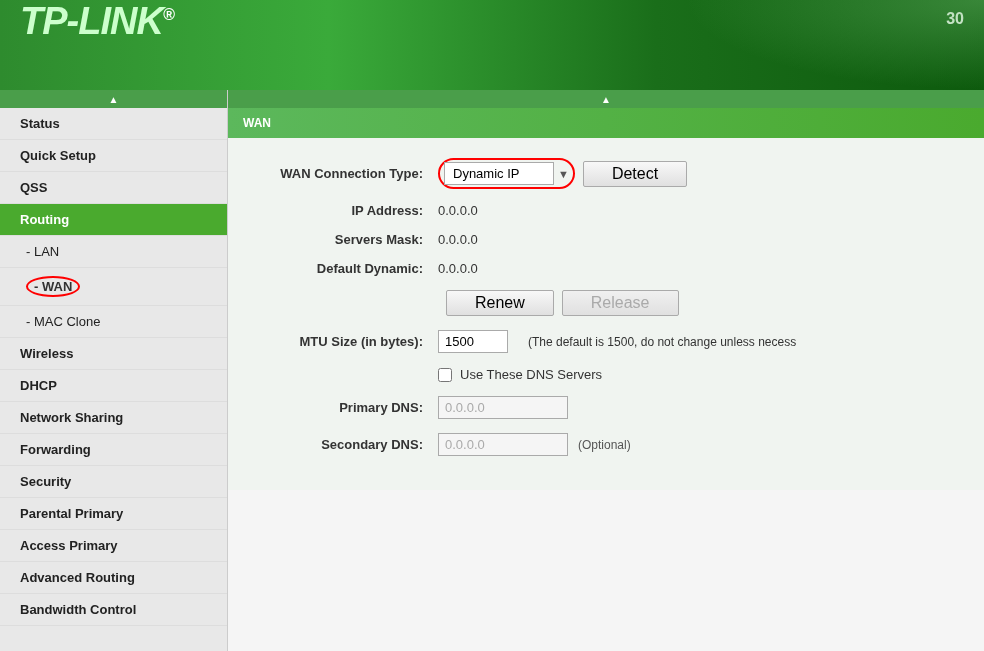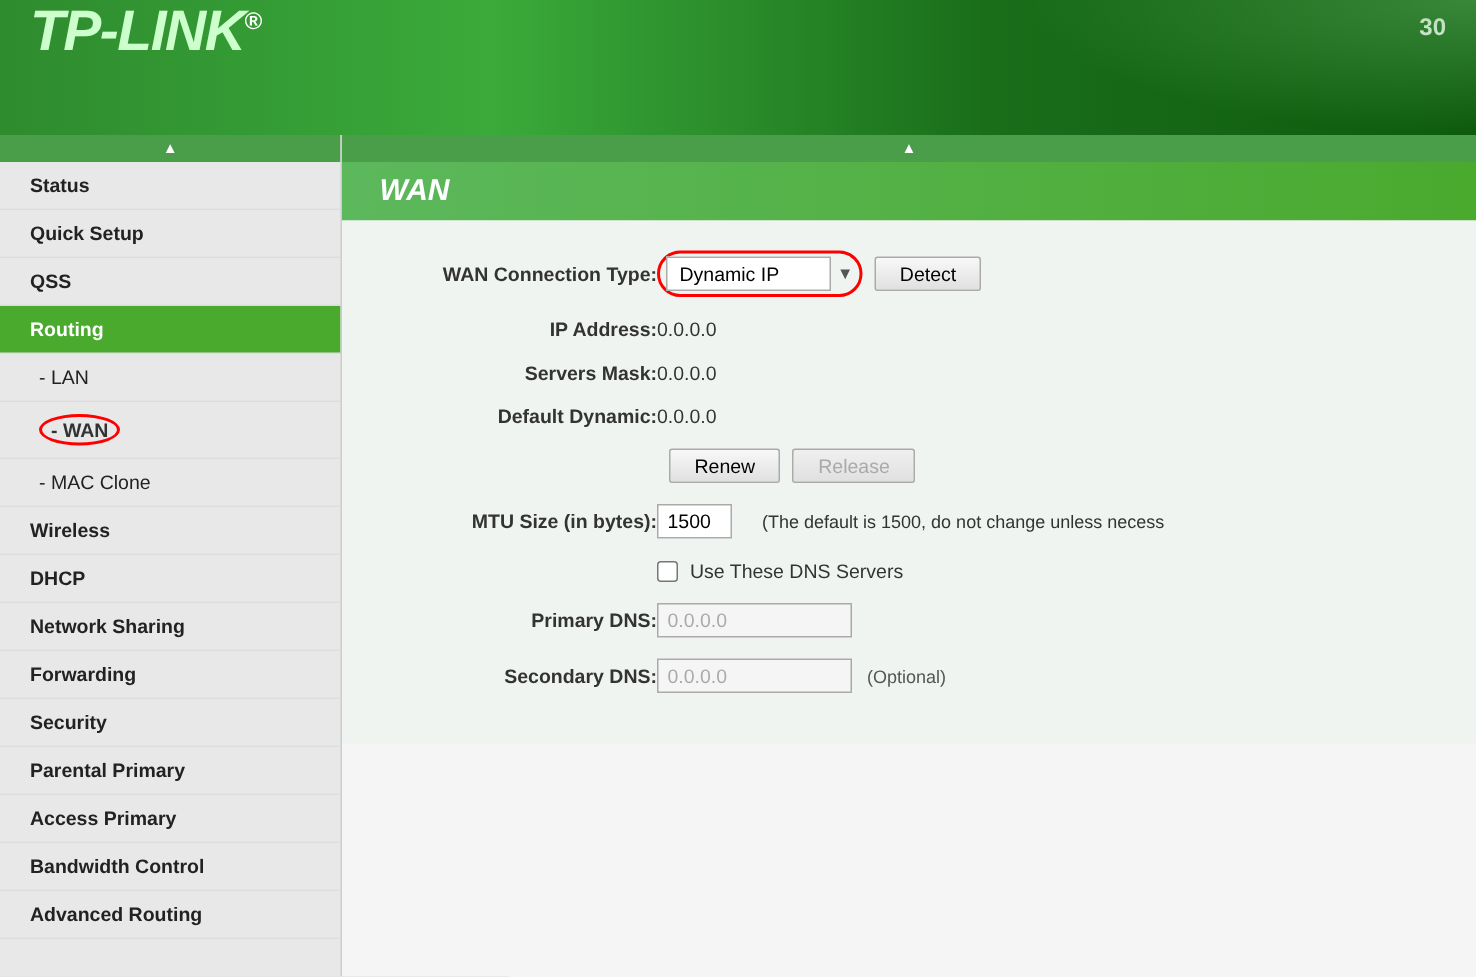--- a/index.html
+++ b/index.html
@@ -111,39 +111,39 @@
     }
     .content-scroll-top::after {
       content: '▲';
       color: white;
       font-size: 10px;
     }
 
     .page-title-bar {
       background: linear-gradient(to right, #5cb85c, #4aaa2e);
       color: white;
-      padding: 8px 25px;
-      font-size: 20px;
-      font-weight: bold;
-      font-style: italic;
+      padding: 8px 15px;
+      font-size: 12px;
+      font-weight: bold;
     }
 
     .form-area {
       padding: 20px 30px;
       background: #f0f4f0;
     }
 
     .form-row {
       display: flex;
       align-items: center;
       margin-bottom: 14px;
     }
     .form-label {
       width: 180px;
       text-align: right;
+      padding-right: 15px;
       font-weight: bold;
       color: #333;
       font-size: 13px;
     }
     .form-value {
       color: #333;
       font-size: 13px;
     }
     .wan-type-circle {
       border: 2px solid red;
@@ -162,38 +162,38 @@
       cursor: pointer;
       min-width: 110px;
     }
     .select-arrow {
       margin-left: 4px;
       color: #555;
       font-size: 11px;
     }
 
     .btn {
-      padding: 3px 16px;
+      padding: 3px 28px;
       border: 1px solid #aaa;
       background: linear-gradient(to bottom, #f8f8f8, #e0e0e0);
       cursor: pointer;
-      font-size: 13px;
+      font-size: 16px;
       margin-left: 8px;
       border-radius: 2px;
     }
     .btn.disabled {
       color: #aaa;
       background: linear-gradient(to bottom, #f0f0f0, #e0e0e0);
       cursor: default;
     }
 
     .mtu-input {
       border: 1px solid #aaa;
       padding: 3px 6px;
-      width: 50px;
+      width: 70px;
       font-size: 13px;
       background: white;
     }
     .mtu-hint {
       margin-left: 20px;
       color: #333;
       font-size: 12px;
     }
 
     .dns-checkbox {
@@ -278,24 +278,24 @@
     <div class="sidebar-item">
       <span>Security</span>
     </div>
     <div class="sidebar-item">
       <span>Parental Primary</span>
     </div>
     <div class="sidebar-item">
       <span>Access Primary</span>
     </div>
     <div class="sidebar-item">
+      <span>Advanced Routing</span>
+    </div>
+    <div class="sidebar-item">
       <span>Bandwidth Control</span>
-    </div>
-    <div class="sidebar-item">
-      <span>Advanced Routing</span>
     </div>
   </div>
 
   <div id="content">
     <div class="content-scroll-top"></div>
 
     <div class="page-title-bar">WAN</div>
 
     <div class="form-area">
 

